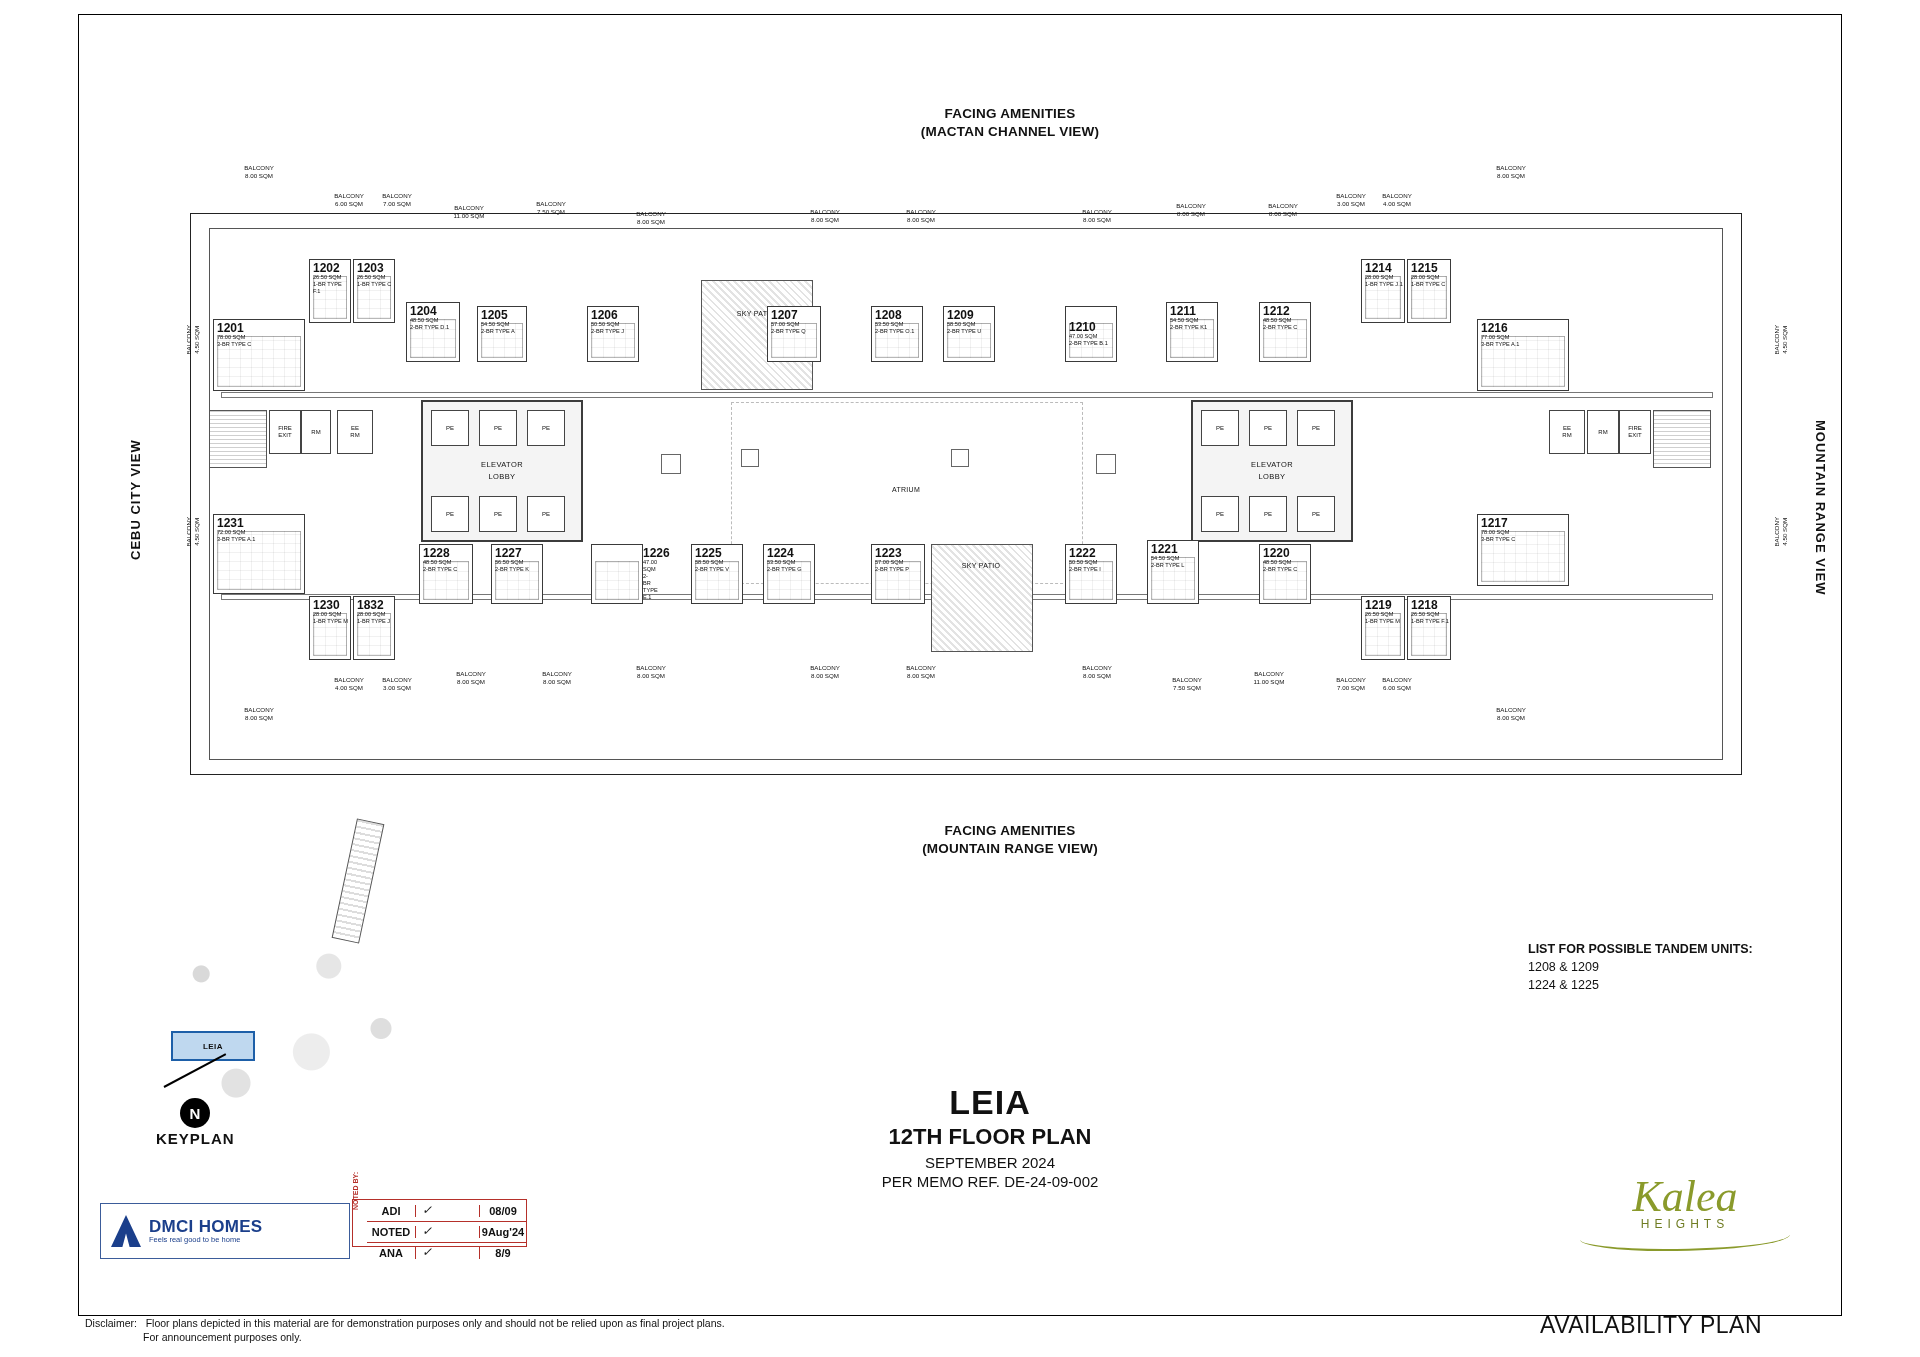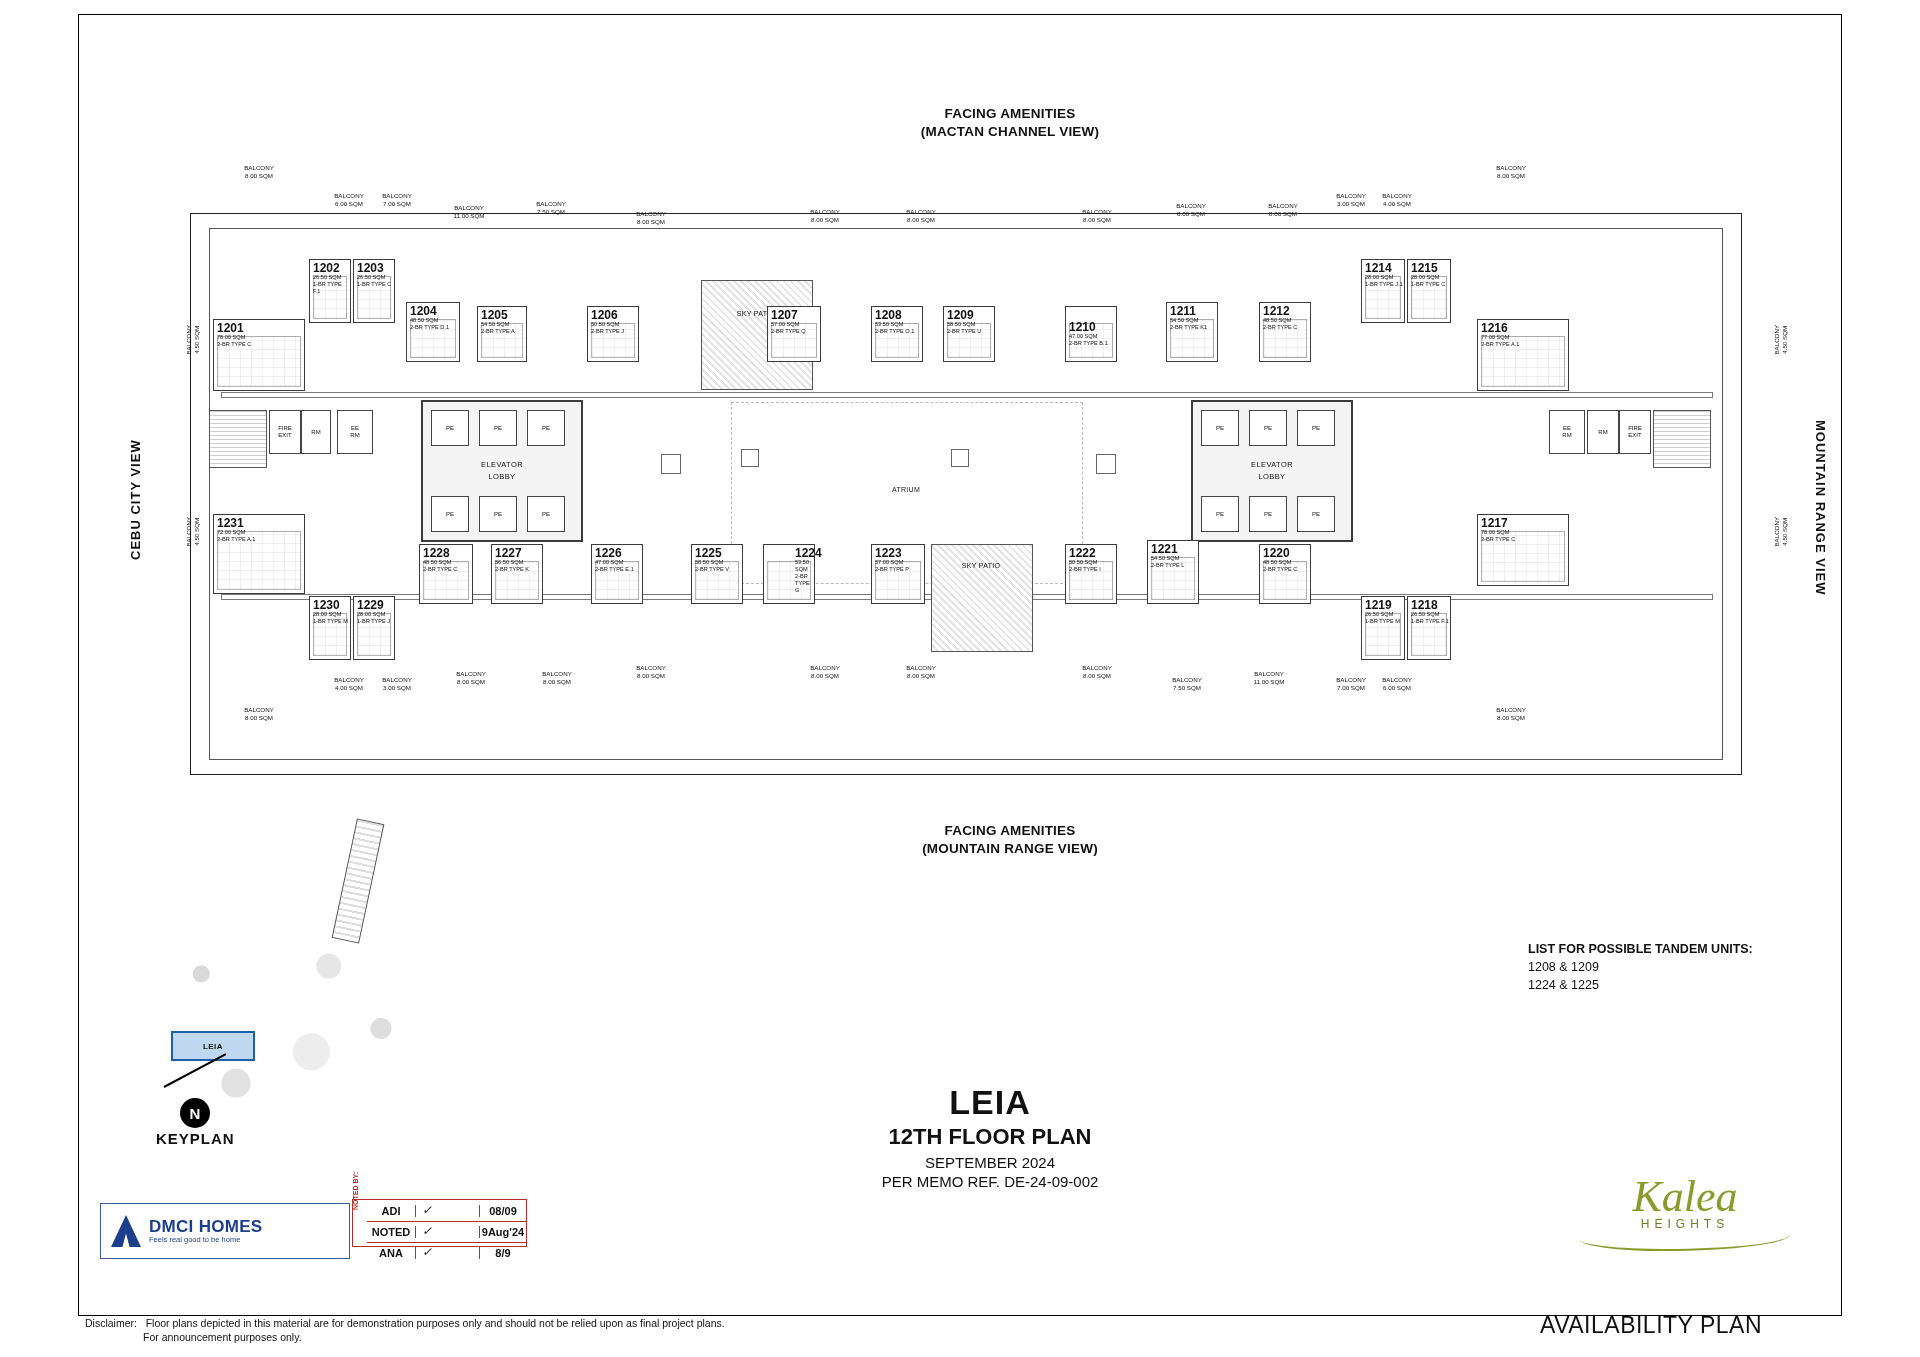--- a/index.html
+++ b/index.html
@@ -282,49 +282,49 @@
             <div class="typ" style="position: relative;">3-BR TYPE A.1</div>
           </div>
           <div class="unit" style="left: 118px; top: 382px; width: 42px; height: 64px;">
             <div class="unitInner"></div>
             <div class="lbl" style="position: relative;">1230</div>
             <div class="sqm" style="position: relative;">28.00 SQM</div>
             <div class="typ" style="position: relative;">1-BR TYPE M</div>
           </div>
           <div class="unit" style="left: 162px; top: 382px; width: 42px; height: 64px;">
             <div class="unitInner"></div>
-            <div class="lbl" style="position: relative;">1229</div>
+            <div class="lbl" style="position: relative;">1832</div>
             <div class="sqm" style="position: relative;">28.00 SQM</div>
             <div class="typ" style="position: relative;">1-BR TYPE J</div>
           </div>
           <div class="unit" style="left: 228px; top: 330px; width: 54px; height: 60px;">
             <div class="unitInner"></div>
             <div class="lbl" style="position: relative;">1228</div>
             <div class="sqm" style="position: relative;">48.50 SQM</div>
             <div class="typ" style="position: relative;">2-BR TYPE C</div>
           </div>
           <div class="unit" style="left: 300px; top: 330px; width: 52px; height: 60px;">
             <div class="unitInner"></div>
             <div class="lbl" style="position: relative;">1227</div>
             <div class="sqm" style="position: relative;">56.50 SQM</div>
             <div class="typ" style="position: relative;">2-BR TYPE K</div>
           </div>
-          <div class="unit" style="left: 400px; top: 330px; width: 52px; height: 60px;">
+          <div class="unit" style="left: 400px; top: 330px; width: 52px; height: 60px; padding-left: 48px;">
             <div class="unitInner"></div>
             <div class="lbl" style="position: relative;">1226</div>
             <div class="sqm" style="position: relative;">47.00 SQM</div>
             <div class="typ" style="position: relative;">2-BR TYPE E.1</div>
           </div>
           <div class="unit" style="left: 500px; top: 330px; width: 52px; height: 60px;">
             <div class="unitInner"></div>
             <div class="lbl" style="position: relative;">1225</div>
             <div class="sqm" style="position: relative;">58.50 SQM</div>
             <div class="typ" style="position: relative;">2-BR TYPE V</div>
           </div>
-          <div class="unit" style="left: 572px; top: 330px; width: 52px; height: 60px; padding-left: 28px;">
+          <div class="unit" style="left: 572px; top: 330px; width: 52px; height: 60px;">
             <div class="unitInner"></div>
             <div class="lbl" style="position: relative;">1224</div>
             <div class="sqm" style="position: relative;">53.50 SQM</div>
             <div class="typ" style="position: relative;">2-BR TYPE G</div>
           </div>
           <div class="unit" style="left: 680px; top: 330px; width: 54px; height: 60px;">
             <div class="unitInner"></div>
             <div class="lbl" style="position: relative;">1223</div>
             <div class="sqm" style="position: relative;">57.00 SQM</div>
             <div class="typ" style="position: relative;">2-BR TYPE P</div>

